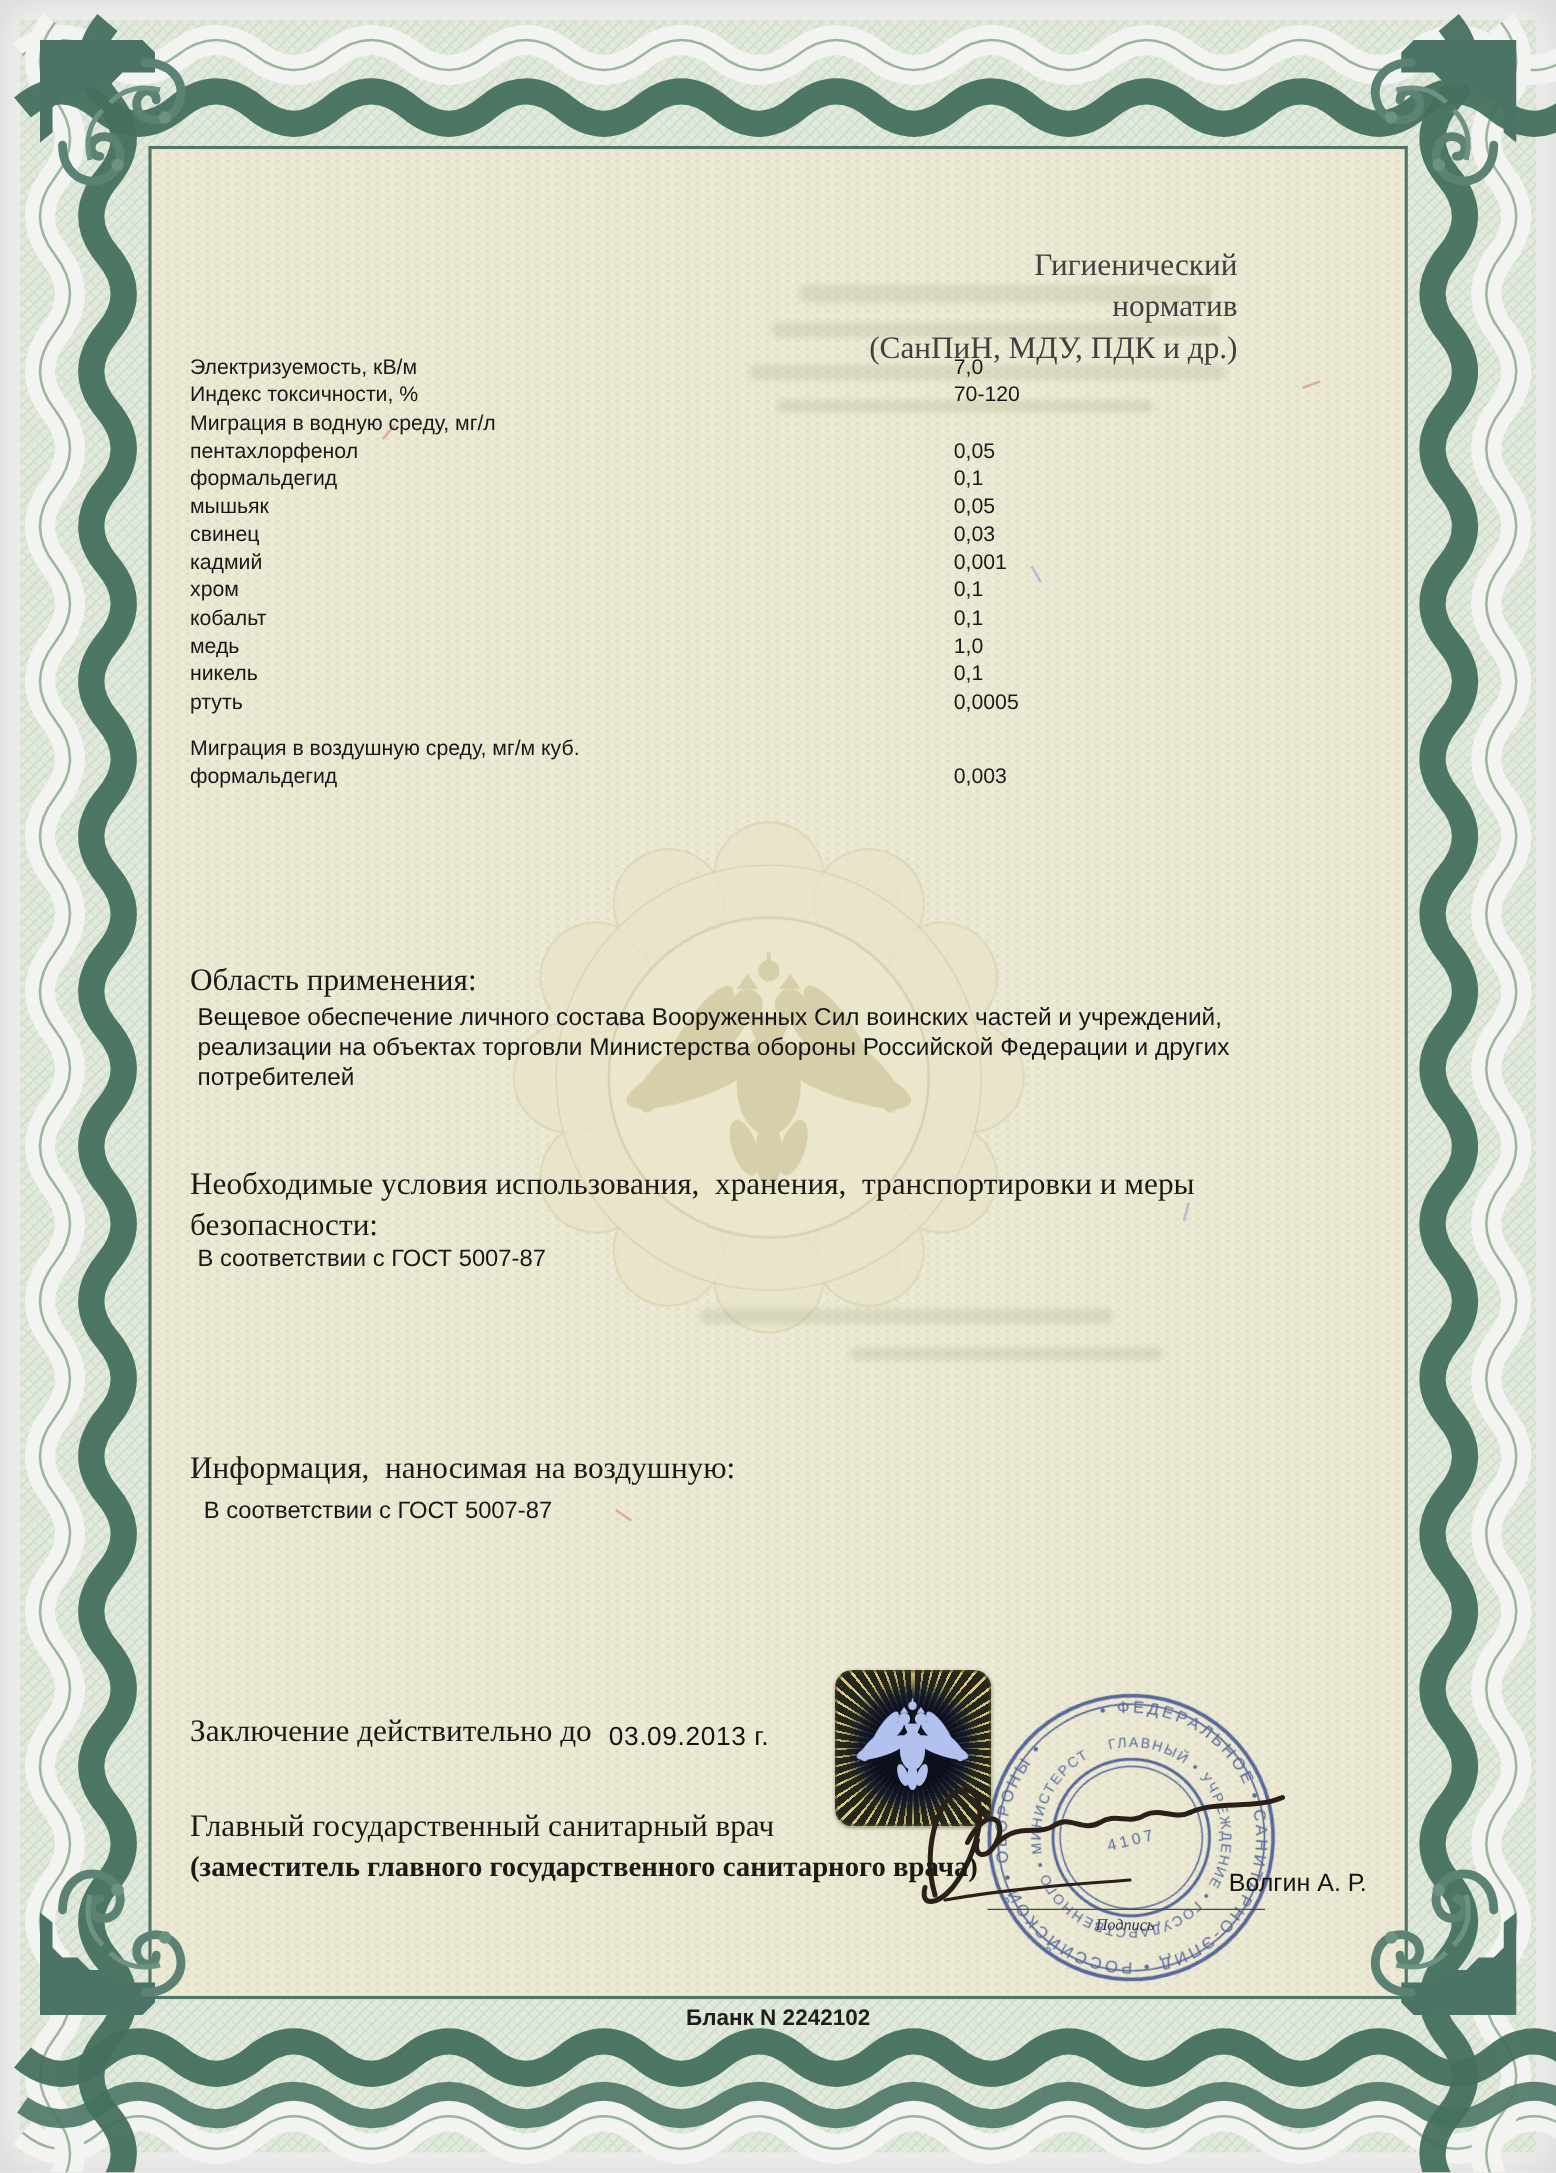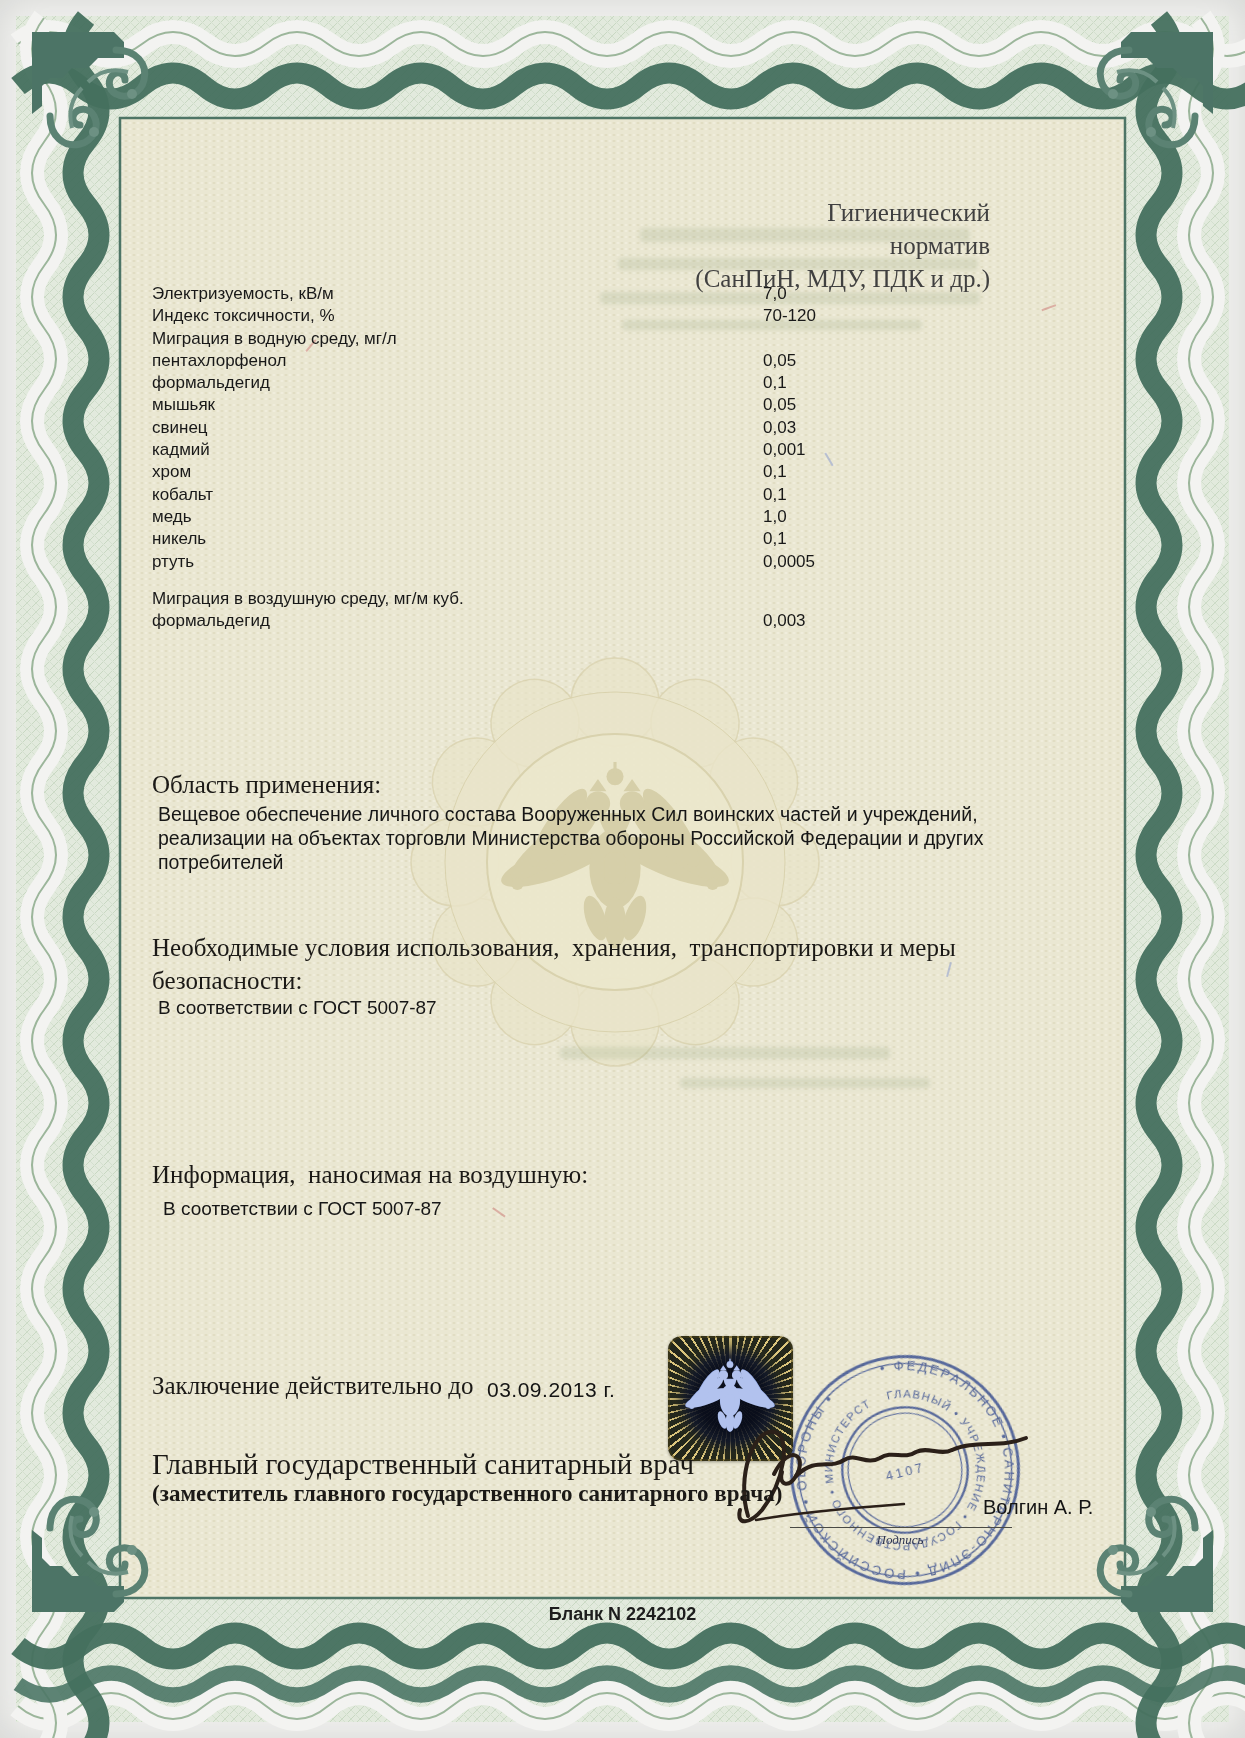--- a/index.html
+++ b/index.html
@@ -26,21 +26,21 @@
   .sec-h{font-size:25px; color:#1b1916; white-space:pre-wrap; line-height:33px;}
   .sec-b{font-family:"Liberation Sans",sans-serif; color:#161616; white-space:pre-wrap;}
   .app-h{left:152px; top:768px;}
   .app-b{left:158px; top:802px; width:905px; font-size:19.5px; line-height:24px;}
   .cond-h{left:152px; top:931px; width:880px;}
   .cond-b{left:158px; top:997px; font-size:19px;}
   .info-h{left:152px; top:1158px;}
   .info-b{left:163px; top:1198px; font-size:19px;}
   .valid-l{left:152px; top:1372px; font-size:25px; color:#1b1916;}
   .valid-d{left:487px; top:1378px; font-family:"Liberation Sans",sans-serif; font-size:21px; letter-spacing:.5px; color:#141414;}
-  .doc1{left:152px; top:1448px; font-size:29px; color:#1b1916;}
+  .doc1{left:152px; top:1448px; font-size:25px; color:#1b1916;}
   .doc2{left:152px; top:1481px; font-size:23px; color:#1b1916;font-weight:bold;}
   .sig-line{left:790px; top:1527px; width:222px; height:0; border-top:1.5px solid #4a4a45;}
   .sig-cap{left:845px; top:1532px; width:110px; text-align:center; font-style:italic; font-size:13px; color:#2c3350;}
   .sig-name{left:983px; top:1496px; font-family:"Liberation Sans",sans-serif; font-size:20px; color:#141414;}
   .blank-no{left:0; top:1604px; width:1245px; text-align:center; font-family:"Liberation Sans",sans-serif; font-weight:bold; font-size:18px; color:#1d1d1d;}
   .footnote{left:72px; top:1712px; font-size:13px; color:#3a3a38;margin-top:48px;}
   
   .holo{
     left:668px; top:1336px; width:125px; height:125px; border-radius:14px;
     background:

